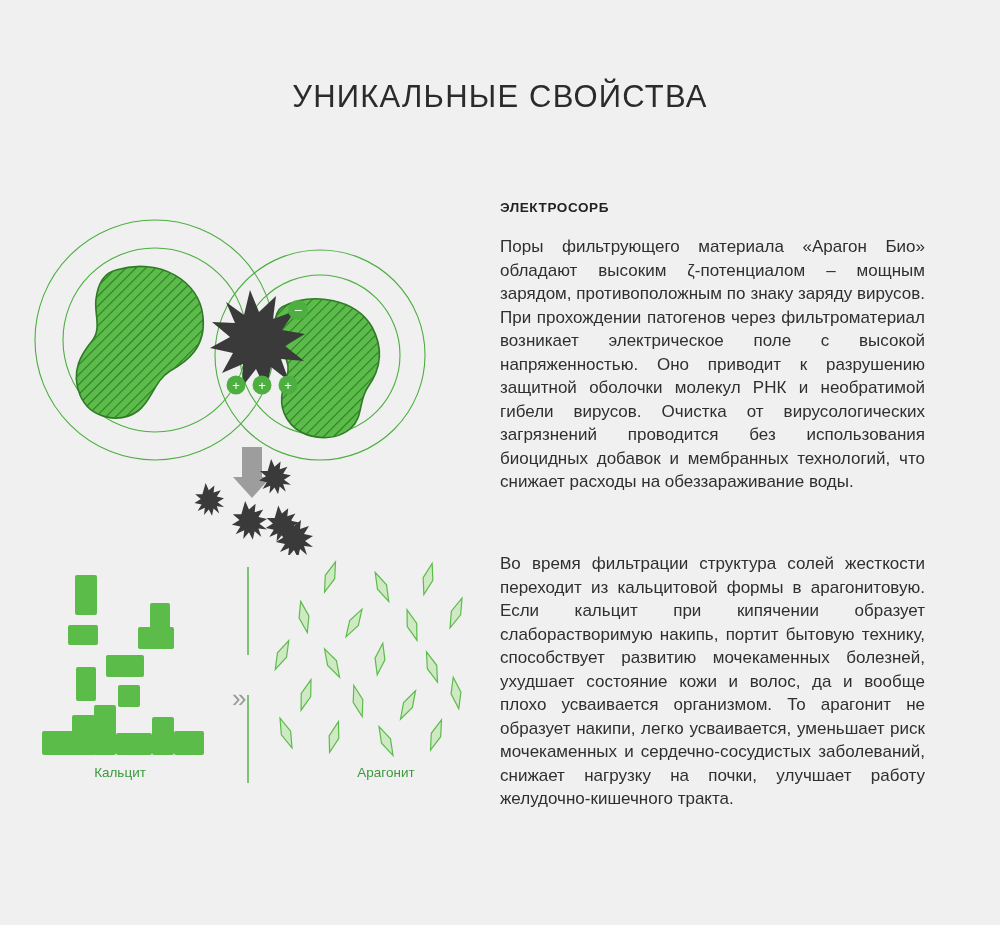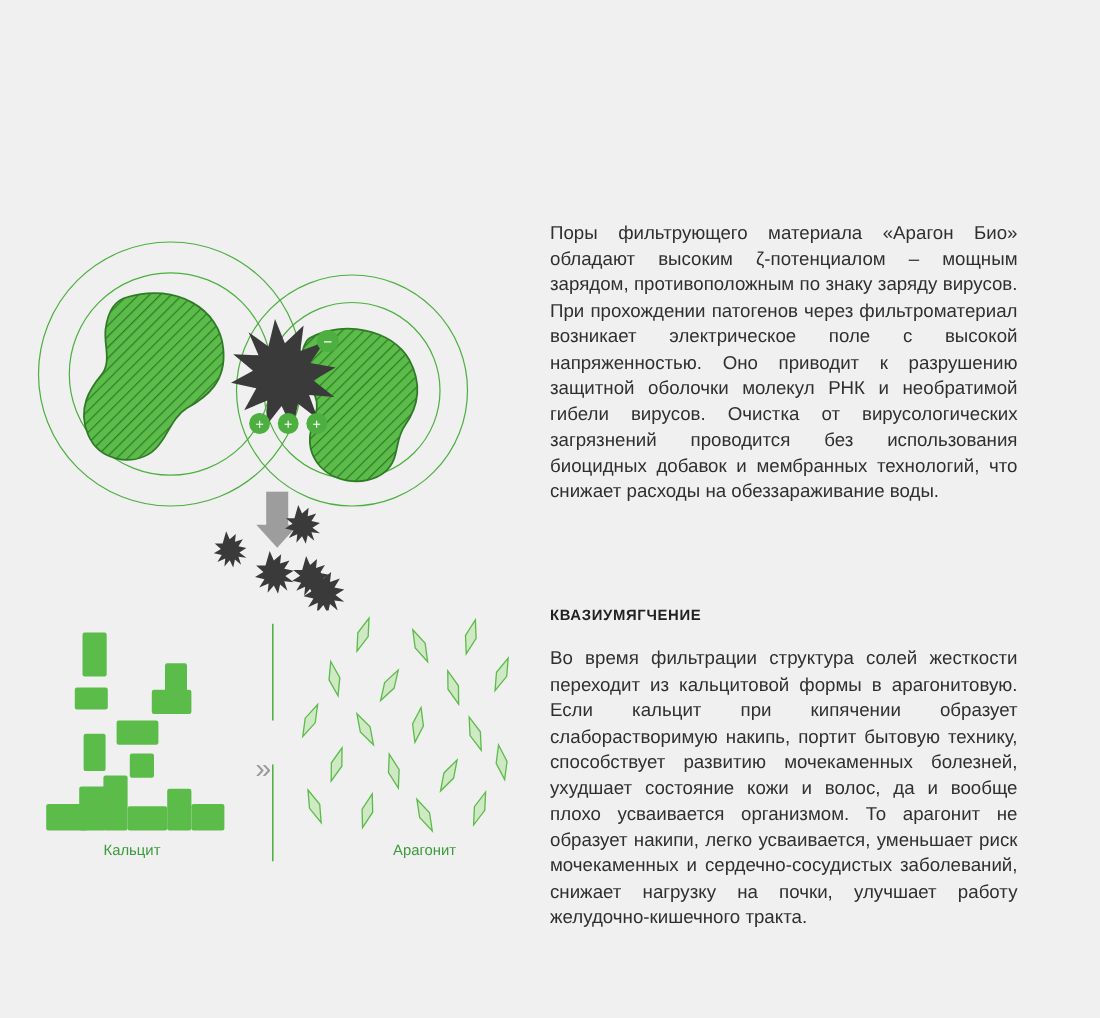--- a/index.html
+++ b/index.html
@@ -85,20 +85,21 @@
     color: #9a9a9a;
     line-height: 1;
     letter-spacing: -2px;
   }
 </style>
 </head>
 <body>
 
 <div class="page">
 
+  <h1 class="page-title">УНИКАЛЬНЫЕ СВОЙСТВА</h1>
 
   <div class="graphic-electrosorb">
     <svg width="460" height="360" viewBox="0 0 460 360">
 
       <g fill="none" stroke="#4caf3f" stroke-width="1.1">
         <circle cx="135" cy="145" r="120"></circle>
         <circle cx="135" cy="145" r="92"></circle>
       </g>
 
       <g fill="none" stroke="#4caf3f" stroke-width="1.1">
@@ -197,21 +198,21 @@
         <path d="M0 -16 L5 0 L0 16 L-5 0 Z" transform="translate(366,186) rotate(-26)"></path>
         <path d="M0 -16 L5 0 L0 16 L-5 0 Z" transform="translate(416,180) rotate(20)"></path>
       </g>
       <text class="cap-label" x="366" y="222" text-anchor="middle">Арагонит</text>
     </svg>
   </div>
 
   <div class="chev">»</div>
 
   <div class="text-col" id="sec1">
+    <div class="section-head">ЭЛЕКТРОСОРБ</div>
     <p class="section-body">Поры фильтрующего материала «Арагон Био» обладают высоким ζ-потенциалом – мощным зарядом, противоположным по знаку заряду вирусов. При прохождении патогенов через фильтроматериал возникает электрическое поле с высокой напряженностью. Оно приводит к разрушению защитной оболочки молекул РНК и необратимой гибели вирусов. Очистка от вирусологических загрязнений проводится без использования биоцидных добавок и мембранных технологий, что снижает расходы на обеззараживание воды.</p>
   </div>
 
   <div class="text-col" id="sec2">
-    <div class="section-head">КВАЗИУМЯГЧЕНИЕ</div>
     <p class="section-body">Во время фильтрации структура солей жесткости переходит из кальцитовой формы в арагонитовую. Если кальцит при кипячении образует слаборастворимую накипь, портит бытовую технику, способствует развитию мочекаменных болезней, ухудшает состояние кожи и волос, да и вообще плохо усваивается организмом. То арагонит не образует накипи, легко усваивается, уменьшает риск мочекаменных и сердечно-сосудистых заболеваний, снижает нагрузку на почки, улучшает работу желудочно-кишечного тракта.</p>
   </div>
 
 </div>
 
 </body></html>

